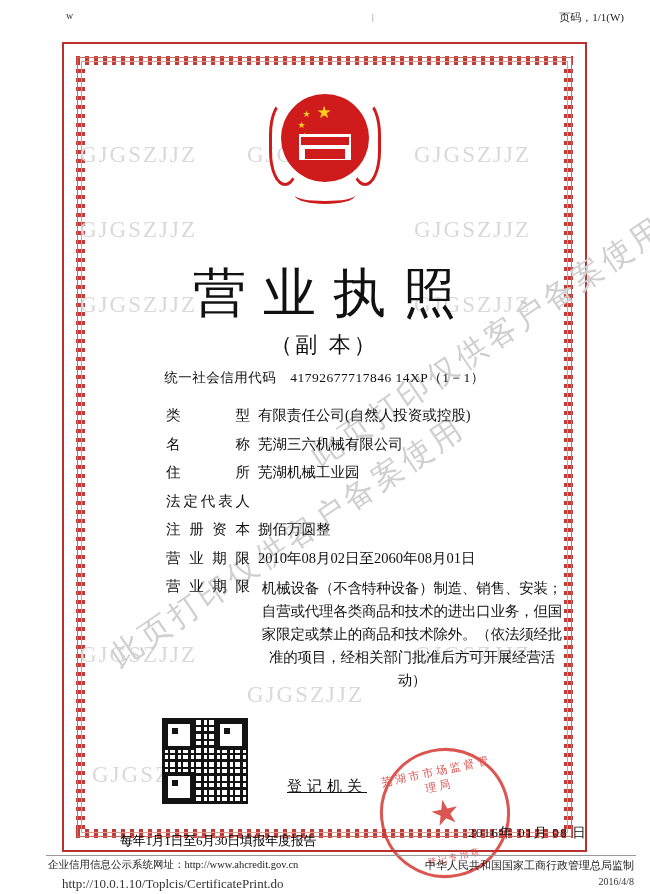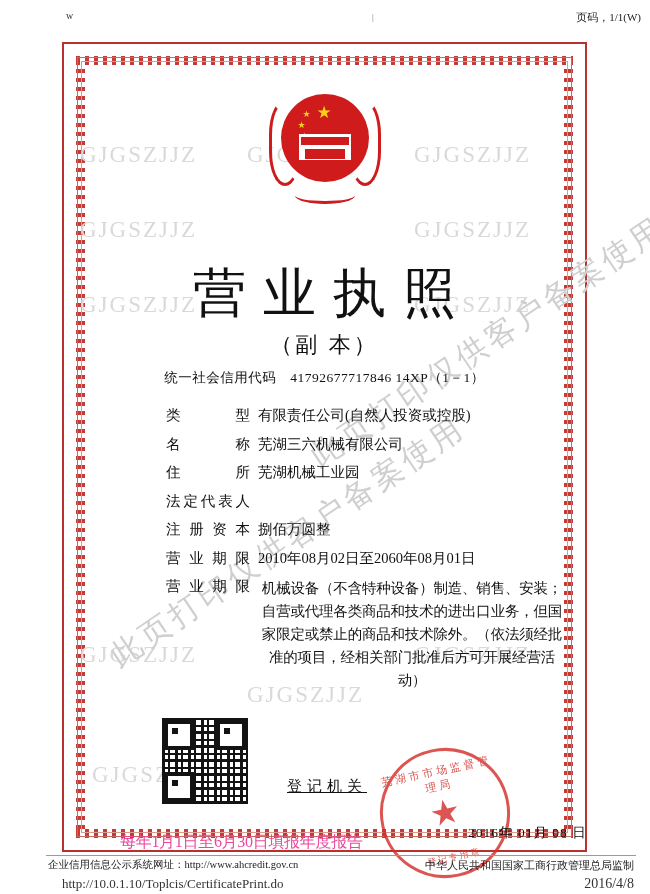--- a/index.html
+++ b/index.html
@@ -32,21 +32,21 @@
     color: #333;
   }
   .print-head .center {
     position: absolute;
     left: 372px; top: 2px;
     font-size: 9px;
     color: #777;
   }
   .print-head .right {
     position: absolute;
-    right: 9px; top: 0;
+    right: 26px; top: 0;
     font-size: 11px;
     color: #222;
   }
 
   
   .cert {
     position: absolute;
     left: 62px;
     top: 42px;
     width: 525px;
@@ -322,22 +322,22 @@
     top: 782px;
     font-size: 13.5px;
     letter-spacing: 1px;
     color: #111;
     white-space: nowrap;
   }
   .annual-note {
     position: absolute;
     left: 58px;
     top: 790px;
-    font-size: 16px;
-    color: #ec4899;
+    font-size: 13px;
+    color: #000000;
     letter-spacing: -0.3px;
     white-space: nowrap;
   }
 
   
   .foot-rule {
     position: absolute;
     left: 46px;
     right: 14px;
     top: 855px;
@@ -364,21 +364,21 @@
     left: 62px;
     top: 876px;
     font-size: 13px;
     color: #333;
     white-space: nowrap;
   }
   .foot-date {
     position: absolute;
     right: 16px;
     top: 876px;
-    font-size: 14px;
+    font-size: 10px;
     color: #333;
     white-space: nowrap;
     margin-left: 8px;
   }
 </style>
 </head>
 <body>
 
 <div class="print-head">
   <span class="left">w</span>

